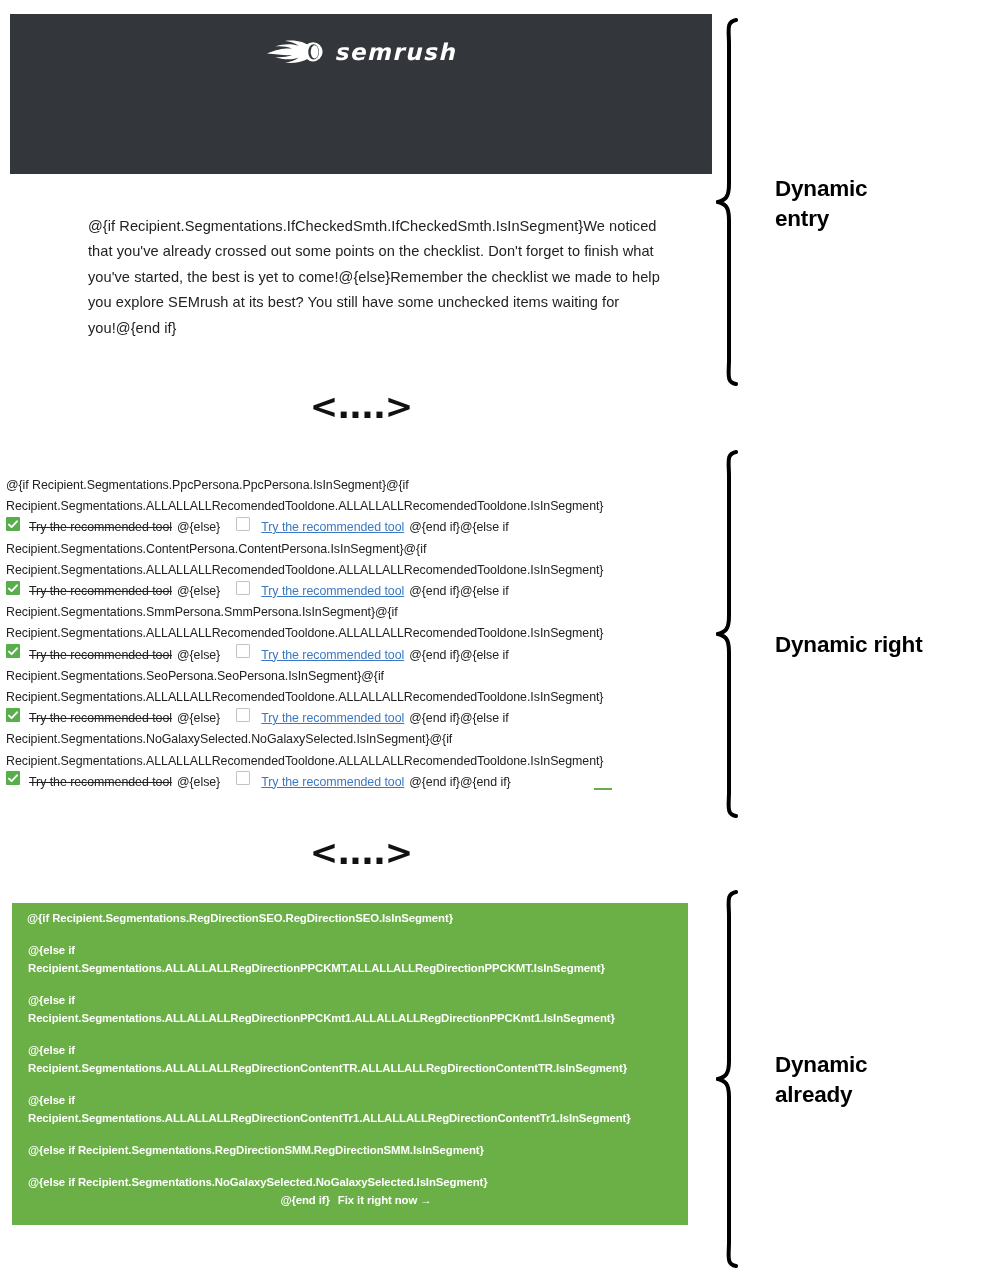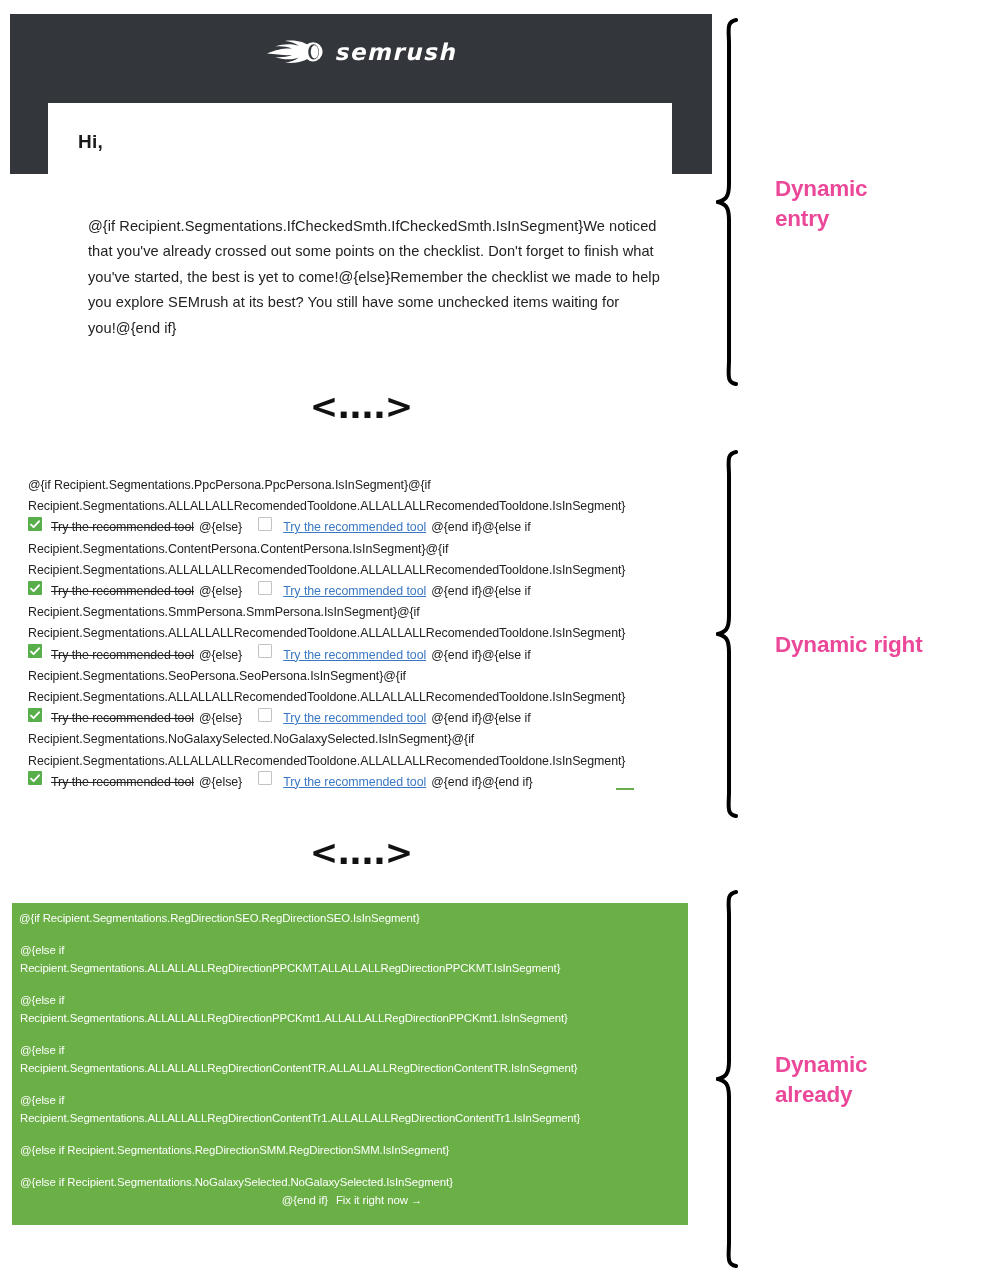--- a/index.html
+++ b/index.html
@@ -103,21 +103,21 @@
     font-weight: 700;
     color: #111111;
     letter-spacing: -1px;
   }
   .ellipsis-1 { top: 386px; }
   .ellipsis-2 { top: 832px; }
 
   
   .list-block {
     position: absolute;
-    left: 28px;
+    left: 6px;
     top: 475px;
     width: 690px;
     font-size: 12.4px;
     line-height: 21.2px;
     color: #222222;
     letter-spacing: -.05px;
   }
   .list-block .code-line { white-space: nowrap; }
   .opt-row {
     display: flex;
@@ -167,25 +167,25 @@
     background: #67ad4d;
   }
 
   
   .button-block {
     position: absolute;
     left: 12px;
     top: 903px;
     width: 676px;
     background: #6bb046;
-    padding: 6px 0 16px 4px;
+    padding: 6px 0 16px 12px;
     box-sizing: border-box;
     color: #ffffff;
     font-size: 11.4px;
-    font-weight: 400;
+    font-weight: 700;
     line-height: 18px;
     letter-spacing: -.1px;
   }
   .btn-first {
     padding-left: 3px;
     white-space: nowrap;
   }
   .btn-para {
     text-align: left;
     margin-top: 14px;
@@ -206,21 +206,21 @@
     font-weight: 400;
     line-height: 1;
     display: block;
   }
   .brace svg { display: block; }
 
   .anno-label {
     position: absolute;
     font-size: 22.5px;
     font-weight: 700;
-    color: #ec4899;
+    color: #000000;
     line-height: 30px;
     letter-spacing: -.2px;
   }
   .anno-1 { left: 775px; top: 174px; }
   .anno-2 { left: 775px; top: 630px; }
   .anno-3 { left: 775px; top: 1050px; }
 </style>
 </head>
 <body>
 
@@ -234,23 +234,20 @@
             <svg width="62" height="26" viewBox="0 0 62 26">
               <path d="M2 14.5 C12 10, 20 9, 27 9.5 C22 7.5, 16 7, 10 7.5 C18 4.5, 28 4.5, 34 7 C30 4, 25 2.5, 20 2 C30 0.5, 40 3, 45 7.5 L45 18 C40 22.5, 30 25, 20 23.5 C25 23, 30 21.5, 34 18.5 C28 21, 18 21, 10 18 C16 18.5, 22 18, 27 16 C20 16.5, 12 15.5, 2 14.5 Z" fill="#ffffff"></path>
               <circle cx="48" cy="12.8" r="9.6" fill="#ffffff"></circle>
               <ellipse cx="48.6" cy="12.8" rx="5.4" ry="7.6" fill="#33373b"></ellipse>
               <ellipse cx="49.6" cy="12.8" rx="3.9" ry="6.6" fill="#ffffff"></ellipse>
             </svg>
           </span>
           <span class="logo-word">semrush</span>
         </div>
       </div>
-      <div class="white-panel">
-        <div class="greeting">Hi,</div>
-      </div>
     </div>
     <div class="body-copy">@{if Recipient.Segmentations.IfCheckedSmth.IfCheckedSmth.IsInSegment}We noticed that you've already crossed out some points on the checklist. Don't forget to finish what you've started, the best is yet to come!@{else}Remember the checklist we made to help you explore SEMrush at its best? You still have some unchecked items waiting for you!@{end if}</div>
   </div>
 
   <div class="ellipsis ellipsis-1">&lt;....&gt;</div>
 
   <div class="list-block" id="list-block">
       <div class="code-line">@{if Recipient.Segmentations.PpcPersona.PpcPersona.IsInSegment}@{if</div>
       <div class="code-line">Recipient.Segmentations.ALLALLALLRecomendedTooldone.ALLALLALLRecomendedTooldone.IsInSegment}</div>
       <div class="opt-row">

